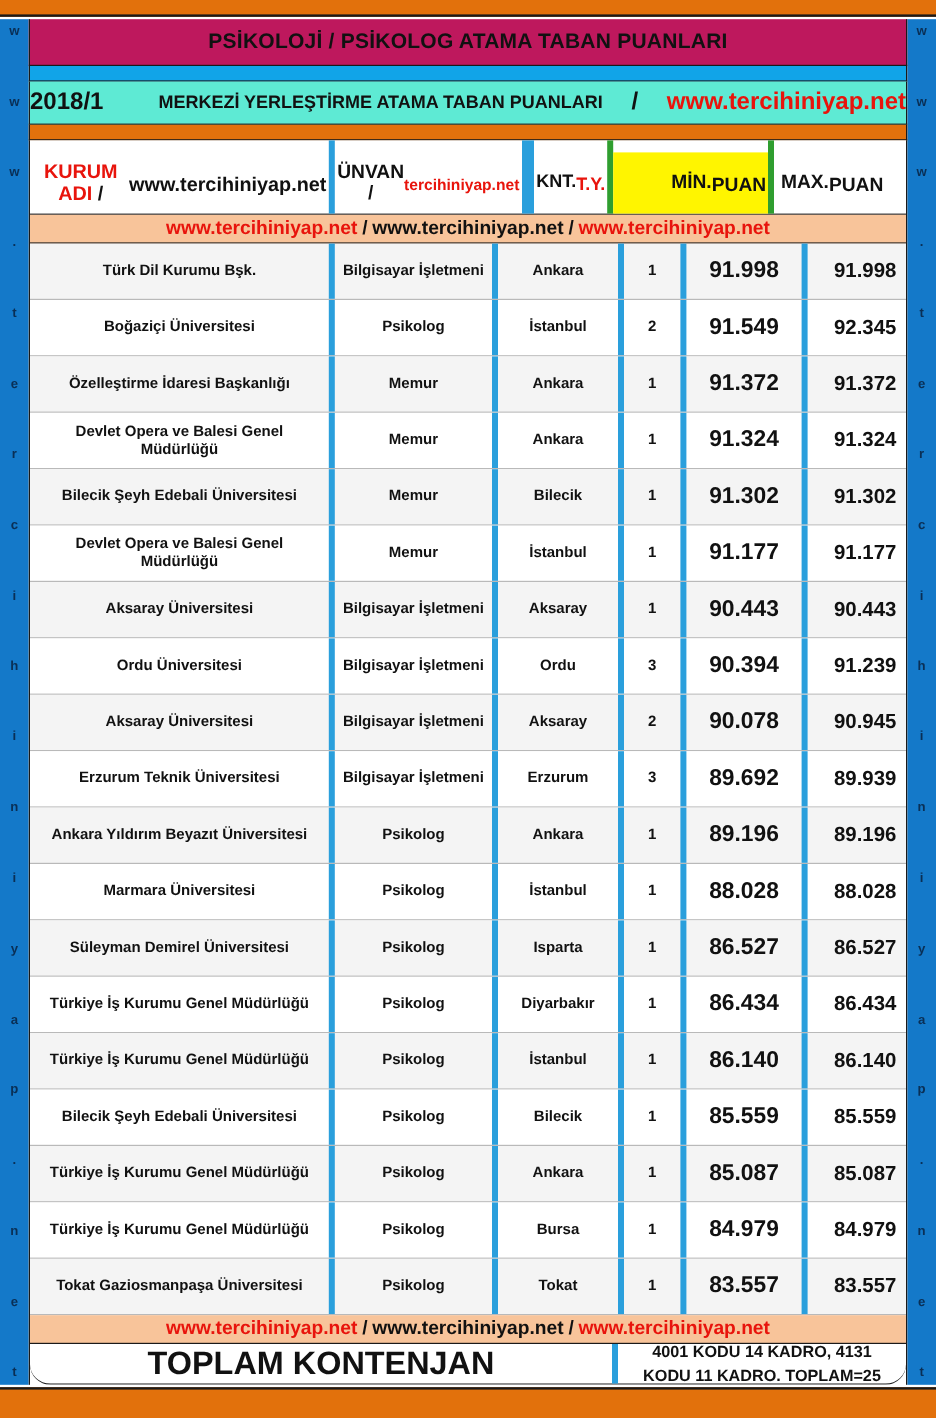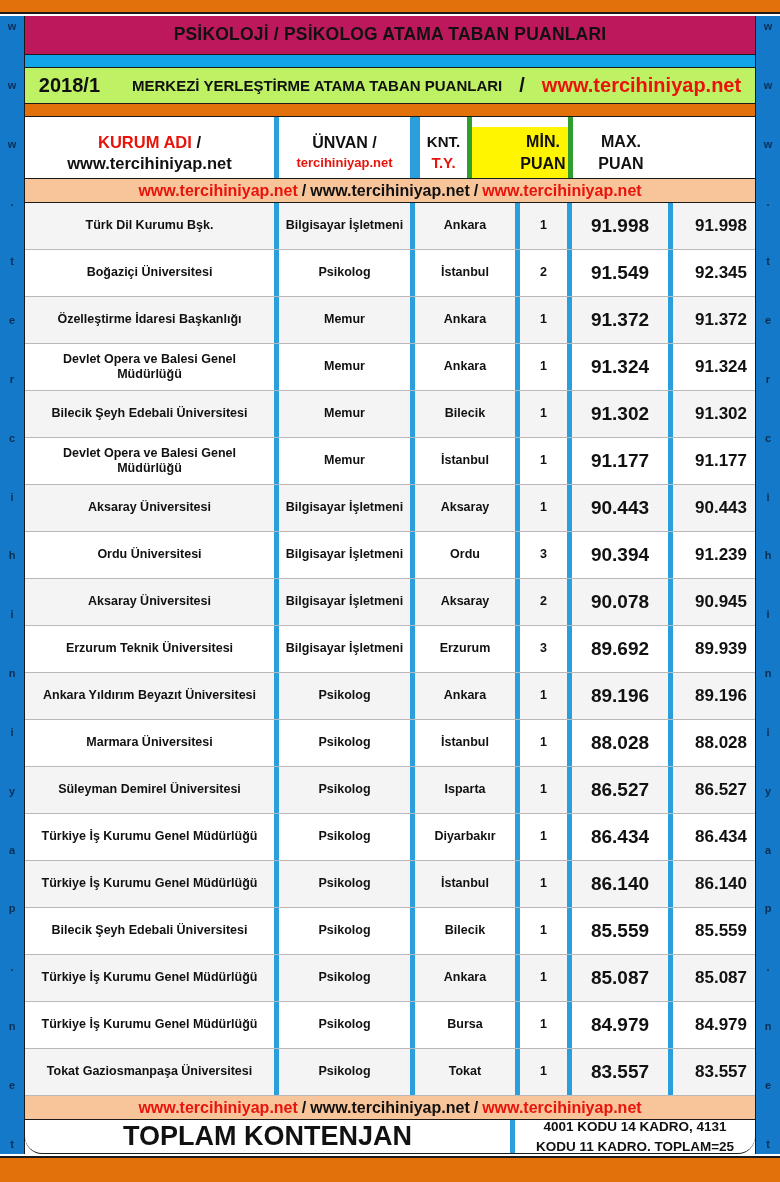--- a/index.html
+++ b/index.html
@@ -80,23 +80,23 @@
     border-left: 1.5px solid #1a1a1a;
     border-right: 1.5px solid #1a1a1a;
     border-bottom: 1.5px solid #1a1a1a;
   }
 
   .sub-bar {
     height: 37px;
     border-left: 1.5px solid #1a1a1a;
     border-right: 1.5px solid #1a1a1a;
     border-bottom: 1.5px solid #1a1a1a;
-    background: #bef264;
-    display: flex; align-items: center; justify-content: center;
-    gap: 13px;
+    background: #5eead4;
+    display: flex; align-items: center; justify-content: space-between;
+    gap: 0px;
     white-space: nowrap;
   }
   .sub-bar .y { font-size: 20px; font-weight: bold; color: #111; }
   .sub-bar .m { font-size: 15px; font-weight: bold; color: #111; }
   .sub-bar .sl { font-size: 20px; font-weight: bold; color: #111; padding: 0 4px; }
   .sub-bar .u { font-size: 20px; font-weight: bold; color: #e8140c; }
 
   .orange-bar {
     height: 13px;
     background: #e2710c;
@@ -112,21 +112,21 @@
     display: flex; flex-direction: column;
   }
 
   .hrow {
     display: flex;
     height: 62px;
     border-bottom: 1.5px solid #1a1a1a;
     background: #ffffff;
   }
   .hcell {
-    display: flex; flex-direction: column;
+    display: flex; flex-direction: row;
     align-items: center; justify-content: center;
     text-align: center;
     line-height: 1.12;
     padding: 0 2px;
     margin-top: 10px;
   }
   .sep { width: 5px; background: #2a9fdc; flex: 0 0 5px; }
   .sep-g { width: 5px; background: #2f9e2f; flex: 0 0 5px; }
 
   

